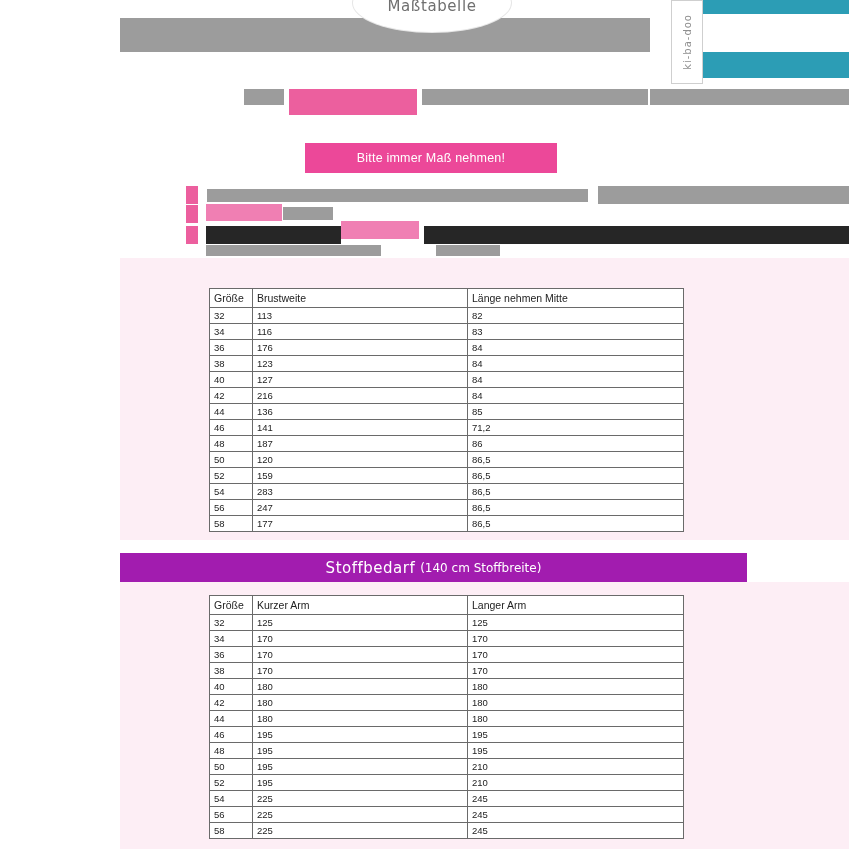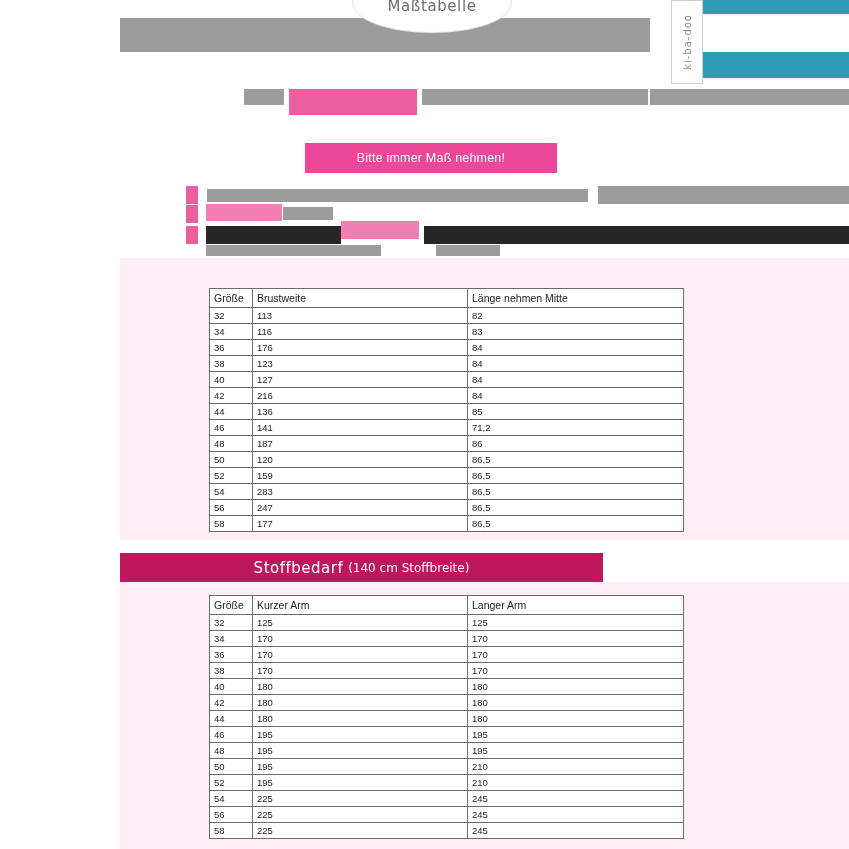--- a/index.html
+++ b/index.html
@@ -98,22 +98,22 @@
   .panel {
     position: absolute;
     background: #fdeef5;
   }
   .panel-1 { left: 120px; top: 258px; width: 729px; height: 282px; }
   .panel-2 { left: 120px; top: 582px; width: 729px; height: 267px; }
 
   .section-head {
     position: absolute;
     left: 120px; top: 553px;
-    width: 483px; height: 30px;
-    background: #be185d;
+    width: 627px; height: 30px;
+    background: #a21caf;
     color: #ffffff;
     display: flex;
     align-items: center;
     justify-content: center;
     font-family: "DejaVu Sans", sans-serif;
   }
   .section-head .sh-main { font-size: 15px; letter-spacing: 0.5px; }
   .section-head .sh-sub { font-size: 12px; margin-left: 5px; }
 
   

